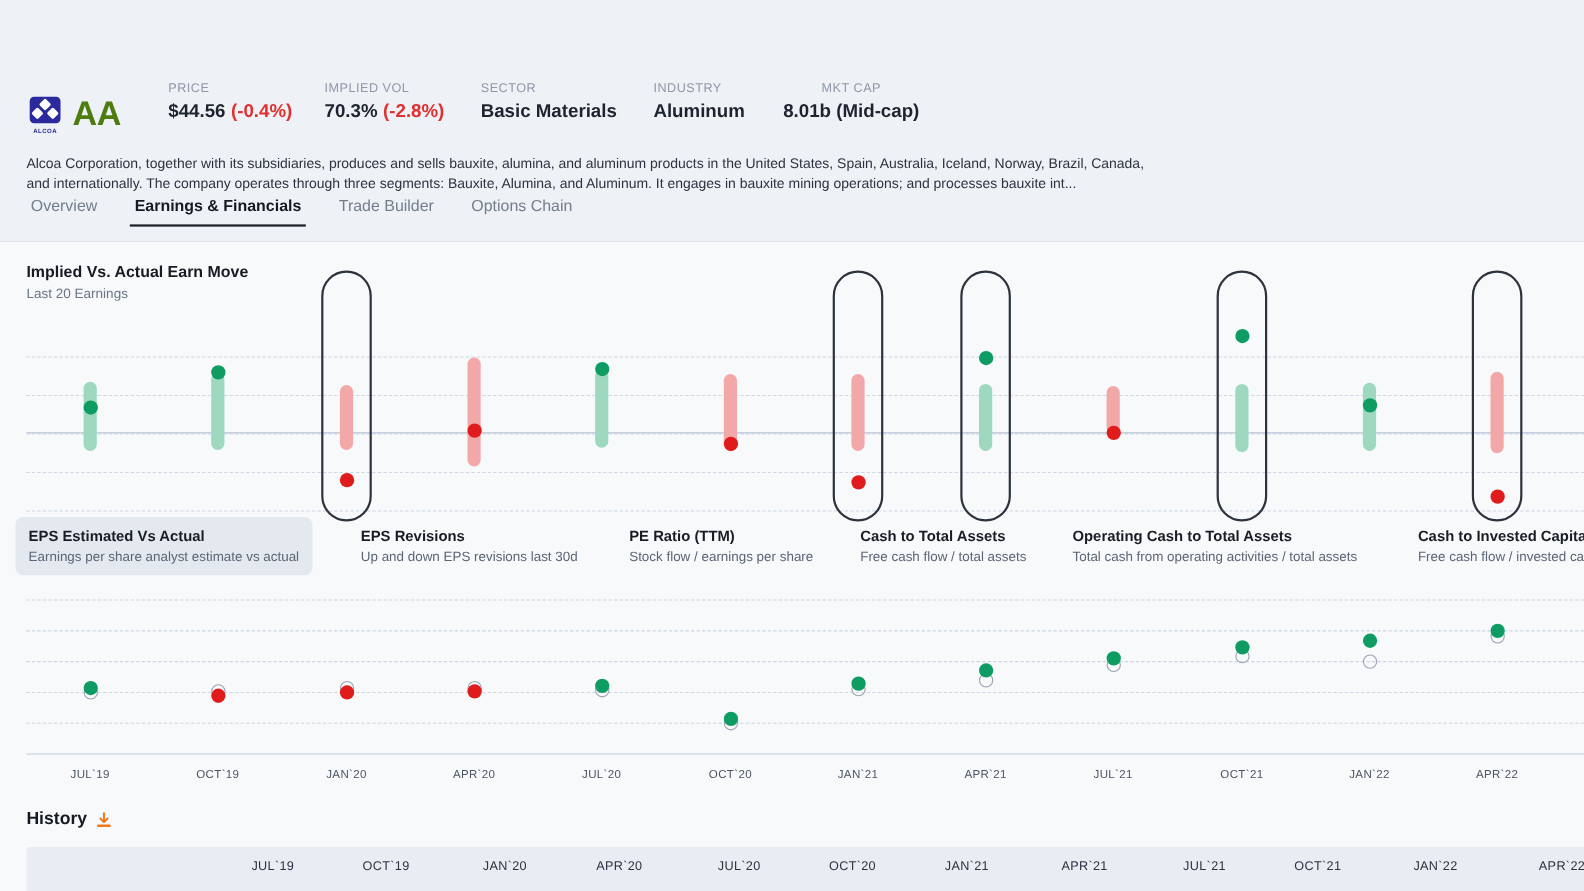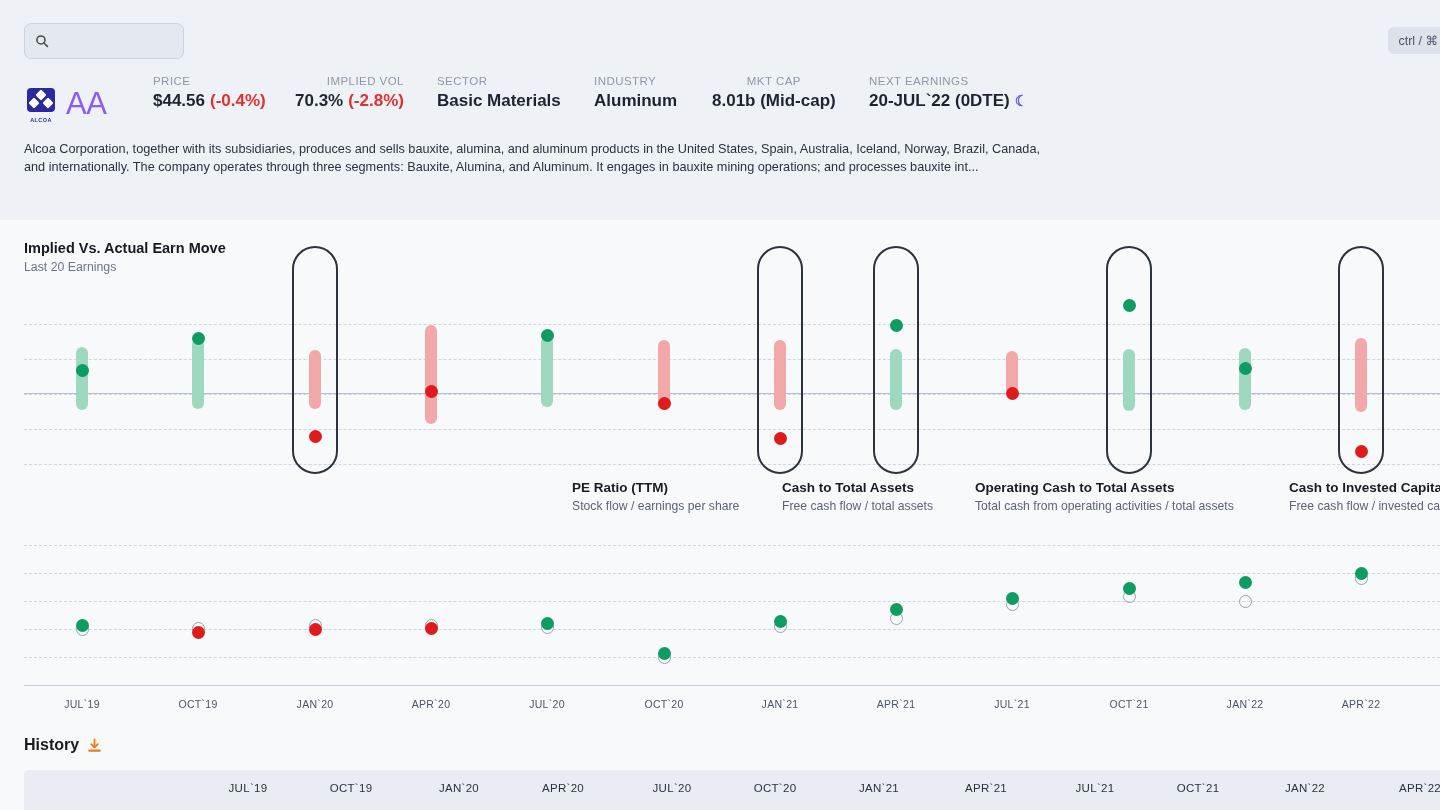--- a/index.html
+++ b/index.html
@@ -46,21 +46,21 @@
   .dia.a { left: 10px; top: 3px; }
   .dia.b { left: 3px; top: 11px; }
   .dia.c { left: 17px; top: 11px; }
   .logo-word {
     position: absolute; bottom: -1px; left: 3px; width: 28px;
     font-size: 5.5px; letter-spacing: .4px; color: #2a2a9e;
     font-weight: bold; text-align: center; font-family: "Liberation Sans", sans-serif;
   }
   .ticker {
     position: absolute; left: 66px; top: 14px;
-    font-size: 31px; font-weight: normal; color: #8b5cf6; letter-spacing: -0.5px;
+    font-size: 31px; font-weight: bold; color: #4d7c0f; letter-spacing: -0.5px;
   }
   .stat { position: absolute; top: 3px; }
   .stat .lbl {
     font-size: 11.5px; color: #8f98a8; letter-spacing: .45px;
     text-transform: uppercase; margin-bottom: 4px; white-space: nowrap;
   }
   .stat .val {
     font-size: 17px; font-weight: bold; color: #1d2430; white-space: nowrap;
     display: flex; align-items: center; gap: 5px;
   }
@@ -171,80 +171,68 @@
     position: absolute; top: 12px; font-size: 11.5px; color: #2b3240;
     font-weight: 500; letter-spacing: .3px;
     transform: translateX(-50%); white-space: nowrap;
   }
 </style>
 </head>
 <body>
 
 <div id="root">
 
-  <div class="topbar">
-    <div class="search-box">
-      <span>
-        <svg width="14" height="14" viewBox="0 0 16 16" fill="none" stroke="#454c58" stroke-width="1.8">
-          <circle cx="6.8" cy="6.8" r="4.6"></circle>
-            <line x1="10.3" y1="10.3" x2="14.2" y2="14.2" stroke-linecap="round"></line>
-        </svg>
-      </span>
-    </div>
-    <div class="kbd-hint">ctrl / ⌘</div>
-  </div>
 
   <div class="header">
     <div class="logo">
       <div class="logo-mark">
         <div class="dia a"></div>
           <div class="dia b"></div>
           <div class="dia c"></div>
       </div>
       <div class="logo-word">ALCOA</div>
     </div>
     <div class="ticker">AA</div>
 
     <div class="stat" style="left:153px;">
       <div class="lbl">PRICE</div>
       <div class="val">
         <span>$44.56</span>
         <span class="chg-down">(-0.4%)</span>
       </div>
     </div>
-    <div class="stat" style="left:295px;text-align:right;">
+    <div class="stat" style="left:295px;">
       <div class="lbl">IMPLIED VOL</div>
       <div class="val">
         <span>70.3%</span>
         <span class="chg-down">(-2.8%)</span>
       </div>
     </div>
     <div class="stat" style="left:437px;">
       <div class="lbl">SECTOR</div>
       <div class="val">Basic Materials</div>
     </div>
     <div class="stat" style="left:594px;">
       <div class="lbl">INDUSTRY</div>
       <div class="val">Aluminum</div>
     </div>
     <div class="stat" style="left:712px;text-align:center;">
       <div class="lbl">MKT CAP</div>
       <div class="val">8.01b (Mid-cap)</div>
     </div>
-    <div class="stat" style="left:869px;">
-      <div class="lbl">NEXT EARNINGS</div>
-      <div class="val">
-        <span>20-JUL`22 (0DTE)</span>
-        <span class="moon">☾</span>
-      </div>
-    </div>
 
     <div class="desc">Alcoa Corporation, together with its subsidiaries, produces and sells bauxite, alumina, and aluminum products in the United States, Spain, Australia, Iceland, Norway, Brazil, Canada, and internationally. The company operates through three segments: Bauxite, Alumina, and Aluminum. It engages in bauxite mining operations; and processes bauxite int...</div>
   </div>
 
+  <div class="tabs">
+    <div class="tab">Overview</div>
+    <div class="tab active">Earnings &amp; Financials</div>
+    <div class="tab">Trade Builder</div>
+    <div class="tab">Options Chain</div>
+  </div>
 
   <div class="main">
 
     <div class="chart-title">Implied Vs. Actual Earn Move</div>
     <div class="chart-sub">Last 20 Earnings</div>
 
     <div class="ivchart" id="ivchart">
         <div class="gridline" style="top: 64px;"></div>
         <div class="gridline" style="top: 99px;"></div>
         <div class="gridline" style="top: 134px;"></div>
@@ -276,20 +264,28 @@
         <div class="bar green" style="left: 1123px; top: 89px; height: 62px;"></div>
         <div class="dot green" style="left: 1122.5px; top: 38.5px;"></div>
         <div class="bar green" style="left: 1239px; top: 88px; height: 62px;"></div>
         <div class="dot green" style="left: 1238.5px; top: 101.5px;"></div>
         <div class="capsule" style="left: 1338px; top: -14px; height: 228px;"></div>
         <div class="bar red" style="left: 1355px; top: 78px; height: 74px;"></div>
         <div class="dot red" style="left: 1354.5px; top: 184.5px;"></div>
       </div>
 
     <div class="cards" id="cards">
+        <div class="card sel" style="left: 14px;">
+          <div class="ct">EPS Estimated Vs Actual</div>
+          <div class="cs">Earnings per share analyst estimate vs actual</div>
+        </div>
+        <div class="card" style="left: 316px;">
+          <div class="ct">EPS Revisions</div>
+          <div class="cs">Up and down EPS revisions last 30d</div>
+        </div>
         <div class="card" style="left: 560px;">
           <div class="ct">PE Ratio (TTM)</div>
           <div class="cs">Stock flow / earnings per share</div>
         </div>
         <div class="card" style="left: 963px;">
           <div class="ct">Operating Cash to Total Assets</div>
           <div class="cs">Total cash from operating activities / total assets</div>
         </div>
         <div class="card" style="left: 770px;">
           <div class="ct">Cash to Total Assets</div>

